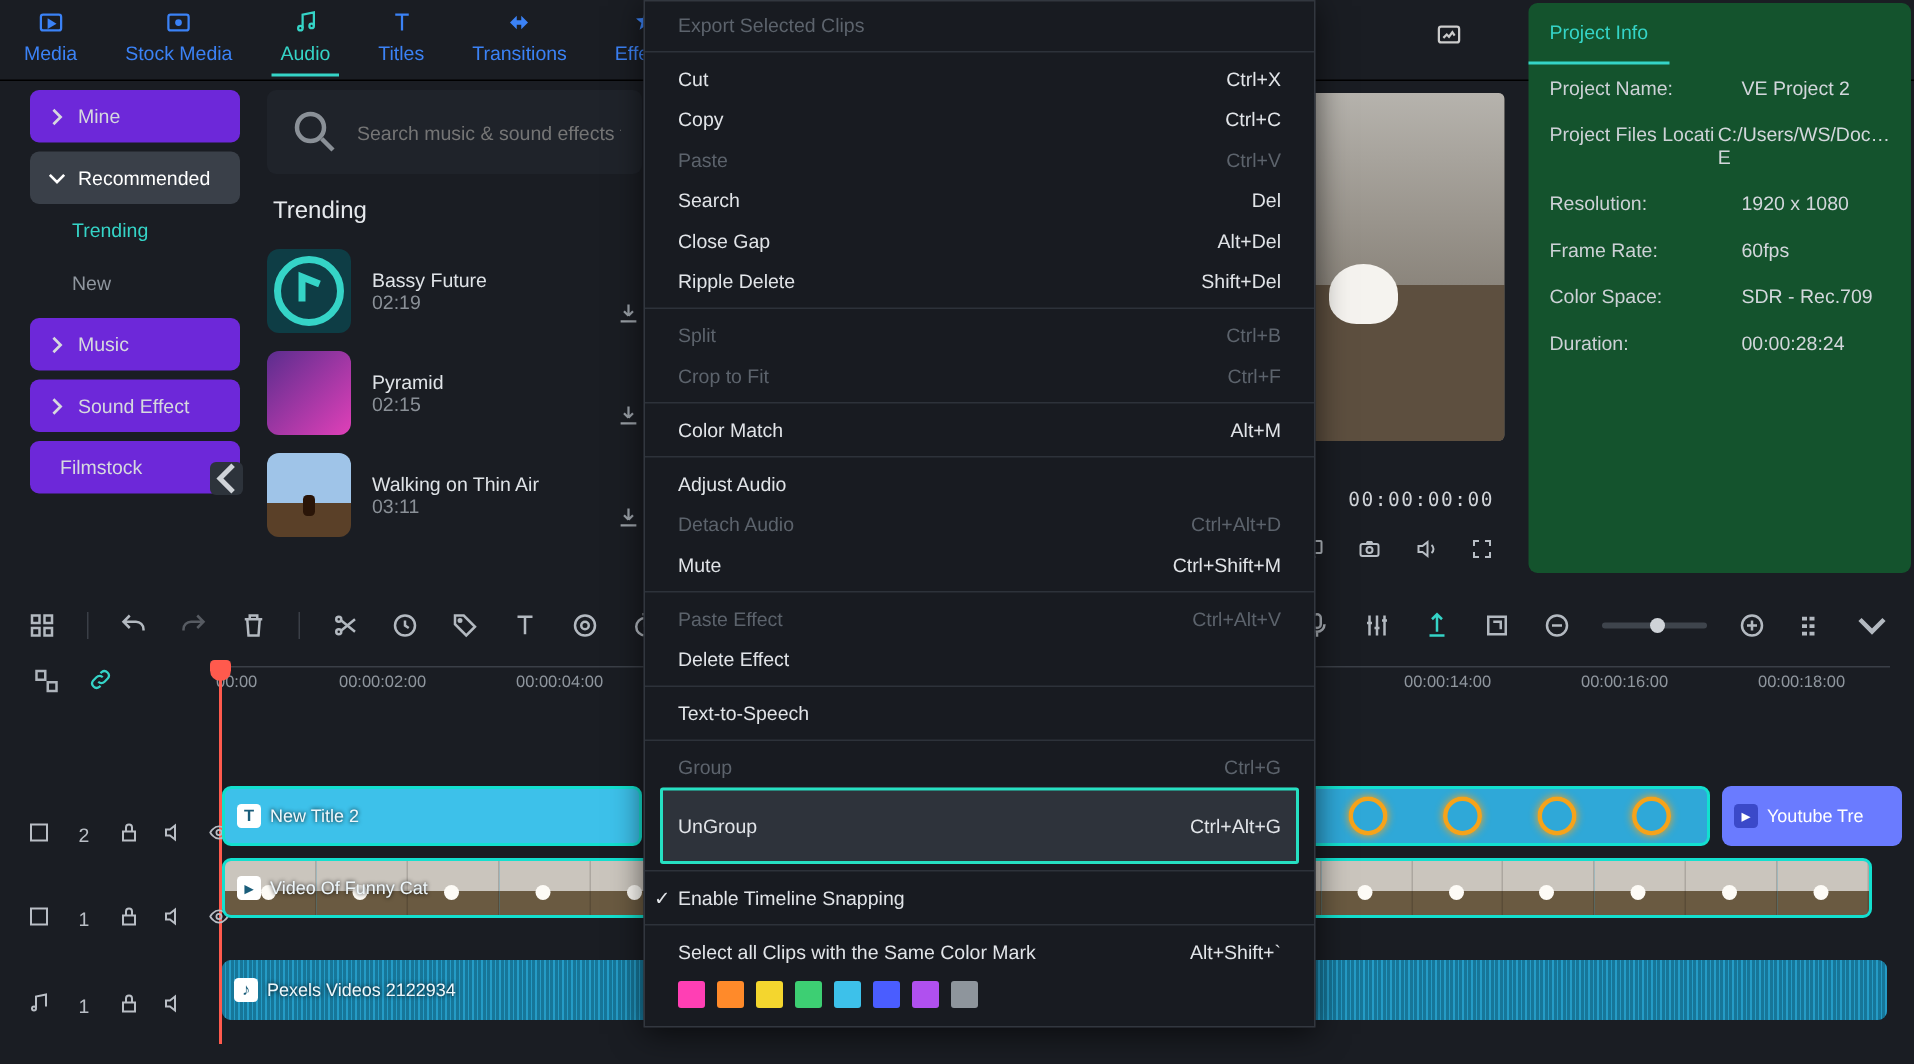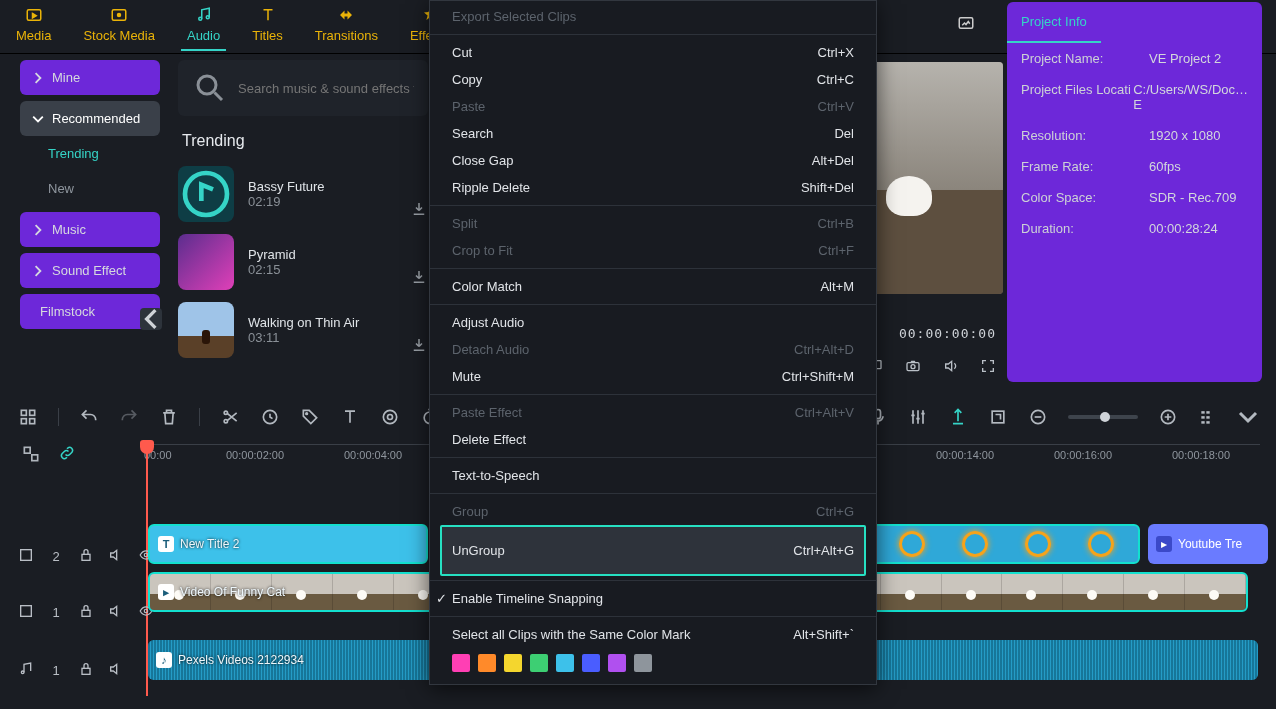--- a/index.html
+++ b/index.html
@@ -1,18 +1,18 @@
 <!DOCTYPE html>
 <html><head>
 <meta charset="utf-8">
 <style>
 * { margin:0; padding:0; box-sizing:border-box; font-family:-apple-system,BlinkMacSystemFont,"Segoe UI",sans-serif; }
 body { background:#1a1d23; color:#cfd3d8; width:1276px; height:709px; overflow:hidden; font-size:13px; position:relative; }
 .topbar { display:flex; align-items:flex-start; height:54px; padding:4px 10px 0; gap:20px; border-bottom:1px solid #000; }
-.nav-item { display:flex; flex-direction:column; align-items:center; gap:4px; padding:2px 6px 6px; color:#eab308; cursor:pointer; }
+.nav-item { display:flex; flex-direction:column; align-items:center; gap:4px; padding:2px 6px 6px; color:#3b82f6; cursor:pointer; }
 .nav-item.active { color:#35d4c7; border-bottom:2px solid #35d4c7; }
 .nav-icon { width:20px; height:18px; display:flex; align-items:center; justify-content:center; }
 .leftcol { position:absolute; left:20px; top:54px; width:140px; }
 .sb-item { display:flex; align-items:center; gap:8px; padding:10px 12px; border-radius:6px; margin-top:6px; cursor:pointer; color:#d6d9de; }
 .sb-item.dark { background:#6d28d9; }
 .sb-item.sel { background:#3a4049; color:#fff; }
 .sb-sub { padding:10px 12px 10px 28px; color:#8f969e; cursor:pointer; }
 .sb-sub.on { color:#35d4c7; font-weight:500; }
 .chev { width:12px; height:12px; }
 .collapse-btn { position:absolute; top:308px; left:140px; width:22px; height:22px; background:#2d333b; border-radius:4px; display:flex; align-items:center; justify-content:center; cursor:pointer; }
@@ -31,21 +31,21 @@
 .dl { width:18px; height:18px; color:#9aa0a7; cursor:pointer; align-self:flex-end; margin-bottom:4px;}
 .preview { position:absolute; right:273px; top:62px; width:175px; height:232px; background:#6f6a63; border-radius:4px; overflow:hidden; }
 .preview .fridge{position:absolute;left:0;top:0;width:100%;height:55%;background:linear-gradient(#b6b3ad,#8b857c);}
 .preview .floor{position:absolute;left:0;bottom:0;width:100%;height:45%;background:#5d4f3f;}
 .preview .cat{position:absolute;bottom:78px;left:58px;width:46px;height:40px;background:#f5f3ef;border-radius:50% 50% 40% 40%;}
 .snap-icon{position:absolute; right:300px; top:14px; color:#ccc; cursor:pointer;}
 .tc-row { position:absolute; right:280px; top:326px; display:flex; gap:22px; align-items:center; color:#cfd3d8;}
 .tc-row .tcode{font-family:monospace; letter-spacing:1px;}
 .pv-ctrl { position:absolute; right:280px; top:358px; display:flex; gap:20px; align-items:center; color:#b9bfc6;}
 .pv-ctrl span{cursor:pointer;}
-.rightpanel { position:absolute; right:14px; top:2px; width:255px; height:380px; background:#6d28d9; border-radius:6px; }
+.rightpanel { position:absolute; right:2px; top:2px; width:255px; height:380px; background:#14532d; border-radius:6px; }
 .tab { display:inline-block; padding:12px 14px; color:#35d4c7; border-bottom:2px solid #35d4c7; font-weight:500;}
 .info-row { display:flex; padding:8px 14px; font-size:13px; color:#d3d7dc;}
 .info-row .k{width:128px;color:#cdd1d6;}
 .info-row .v{flex:1;}
 .toolbar { position:absolute; left:0; top:400px; right:0; height:34px; display:flex; align-items:center; padding:0 18px; gap:20px; color:#b3b9c0; }
 .toolbar .sep{width:1px;height:18px;background:#3a3f47;}
 .toolbar .ico{cursor:pointer;display:flex;align-items:center;justify-content:center;width:20px;height:20px;}
 .toolbar .green{color:#35d4c7;}
 .slider{width:70px;height:4px;background:#3e444c;border-radius:2px;position:relative;}
 .slider::after{content:"";position:absolute;width:10px;height:10px;background:#cfd3d8;border-radius:50%;top:-3px;left:32px;}

